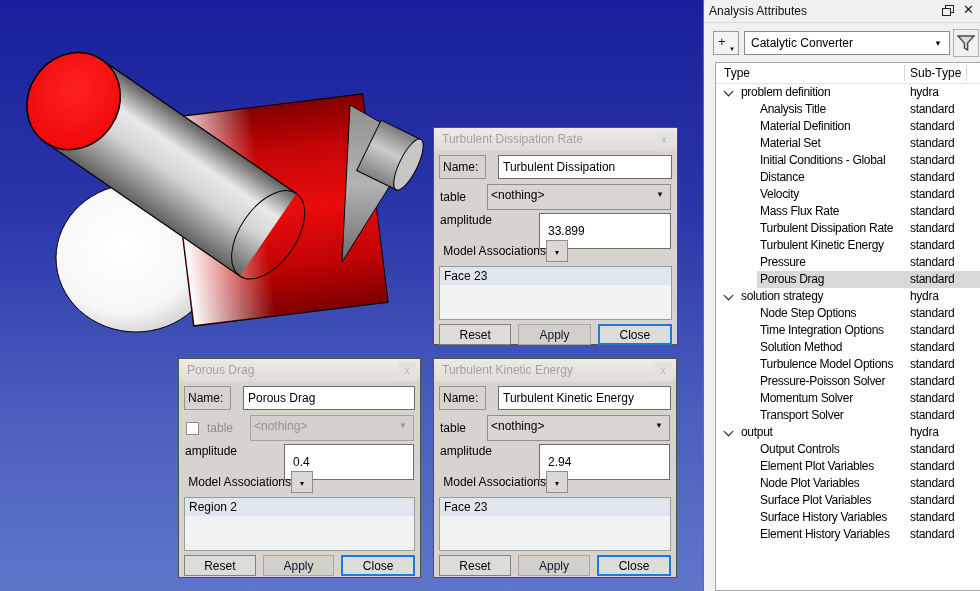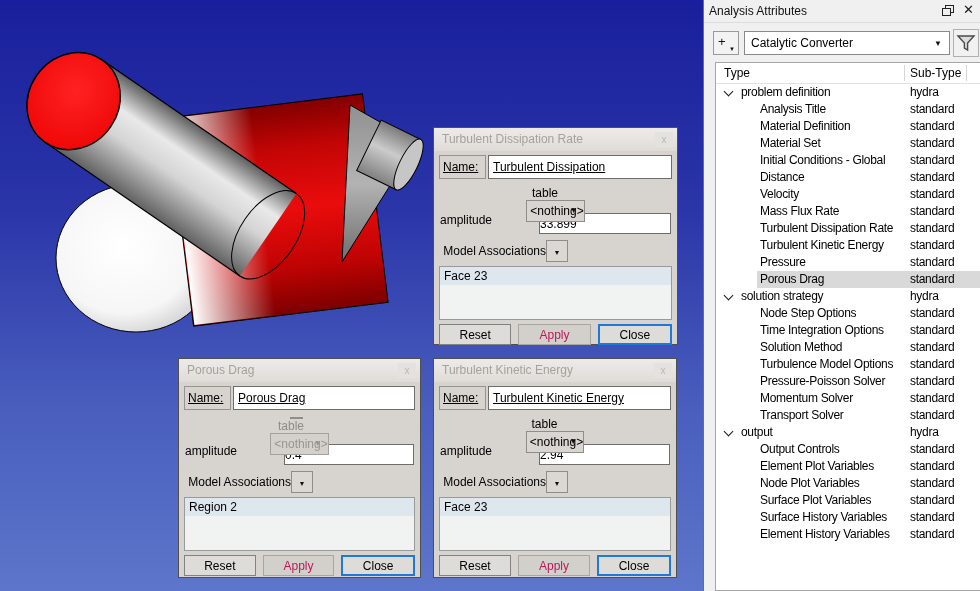--- a/index.html
+++ b/index.html
@@ -40,43 +40,43 @@
   .tt.g{left:25px;}
   .ts{position:absolute;left:194px;z-index:1;}
 
   
   .dialog{position:absolute;background:#d7d4cf;border:1px solid #4f4f4f;box-sizing:border-box;}
   #dlg1{left:433px;top:127px;width:245px;height:218px;}
   #dlg2{left:178px;top:358px;width:243px;height:220px;}
   #dlg3{left:433px;top:358px;width:244px;height:220px;}
   .dlg-title{position:relative;height:23px;background:linear-gradient(180deg,#edebe8,#dfdcd8);color:#a5a29c;font-size:12px;line-height:23px;padding-left:8px;}
   .dlg-x{position:absolute;right:4px;top:4px;width:18px;height:15px;background:#e4e2de;color:#bcb9b4;font-size:10px;line-height:15px;text-align:center;}
-  .r-name{display:flex;margin:4px 5px 0;height:24px;text-decoration:underline;}
+  .r-name{display:flex;margin:4px 5px 0;height:24px;}
   .lblbox{width:47px;border:1px solid #97948f;font-size:12px;line-height:22px;padding-left:3px;box-sizing:border-box;color:#000;}
-  .r-name input{flex:1;margin-left:2px;border:1px solid #6f6d69;background:#fff;font-family:"Liberation Sans",sans-serif;font-size:12px;padding:0 4px;min-width:0;box-sizing:border-box;}
-  .r-table{display:flex;align-items:center;margin:7px 6px 0;height:22px;font-size:12px;flex-direction:column;}
+  .r-name input{flex:1;margin-left:12px;border:1px solid #6f6d69;background:#fff;font-family:"Liberation Sans",sans-serif;font-size:12px;padding:0 4px;min-width:0;box-sizing:border-box;}
+  .r-table{display:flex;align-items:center;margin:7px 6px 0;height:22px;font-size:12px;}
   .r-table .lbl{width:47px;color:#000;}
   .r-table.check .lbl{width:43px;color:#8f8d88;}
   .cbx{width:13px;height:13px;background:#fff;border:1px solid #8f8d88;margin:0 8px 0 1px;box-sizing:border-box;}
   .combo{position:relative;flex:1;height:26px;background:#d9d6d1;border:1px solid #8f8d89;box-sizing:border-box;font-size:12px;line-height:20px;padding-left:3px;color:#000;}
   .combo .arr{position:absolute;right:6px;top:0;font-size:8px;line-height:20px;color:#111;}
   .combo.disabled{background:#d4d1cc;color:#98958f;border-color:#a5a29d;}
   .combo.disabled .arr{color:#98958f;}
   .r-amp{display:flex;align-items:flex-start;margin:5px 6px 0;height:21px;font-size:12px;}
   .r-amp .lbl{flex:0 0 99px;color:#000;}
-  .r-amp input{flex:1;height:21px;border:1px solid #6f6d69;background:#fff;font-family:"Liberation Sans",sans-serif;font-size:12px;padding:0 0;min-width:0;box-sizing:border-box;}
+  .r-amp input{flex:1;height:36px;border:1px solid #6f6d69;background:#fff;font-family:"Liberation Sans",sans-serif;font-size:12px;padding:0 8px;min-width:0;box-sizing:border-box;}
   .r-assoc{display:flex;align-items:center;margin:5px 6px 0;height:23px;font-size:12px;text-align:right;}
   .r-assoc .lbl{width:106px;color:#000;}
   .mini{position:relative;width:22px;height:22px;background:#dbd8d3;border:1px solid #8f8d89;box-sizing:border-box;}
   .mini .arr{position:absolute;left:50%;top:56%;transform:translate(-50%,-50%);font-size:7px;color:#111;}
   .dlg-list{margin:4px 5px 0;height:54px;background:#f1f2f2;border:1px solid #9a9a9a;box-sizing:border-box;overflow:hidden;}
   .dlg-item{height:18px;line-height:18px;background:#dee6ee;font-size:12px;padding-left:4px;color:#000;}
   .dlg-btns{display:flex;gap:7px;margin:4px 5px 0;height:21px;text-align:right;}
   .btn{flex:1;border:1px solid #828282;background:#dedcd8;font-size:12px;display:flex;align-items:center;justify-content:center;box-sizing:border-box;color:#000;}
-  .btn.disabled{background:#d2d0cb;color:#be185d;border-color:#a8a6a1;}
+  .btn.disabled{background:#d2d0cb;color:#0f172a;border-color:#a8a6a1;}
   .btn.focus{border:2px solid #2079d8;}
 </style>
 </head>
 <body>
 
 <div id="app">
 
   <div class="viewport">
     <svg width="703" height="591" viewBox="0 0 703 591">
       <defs>

